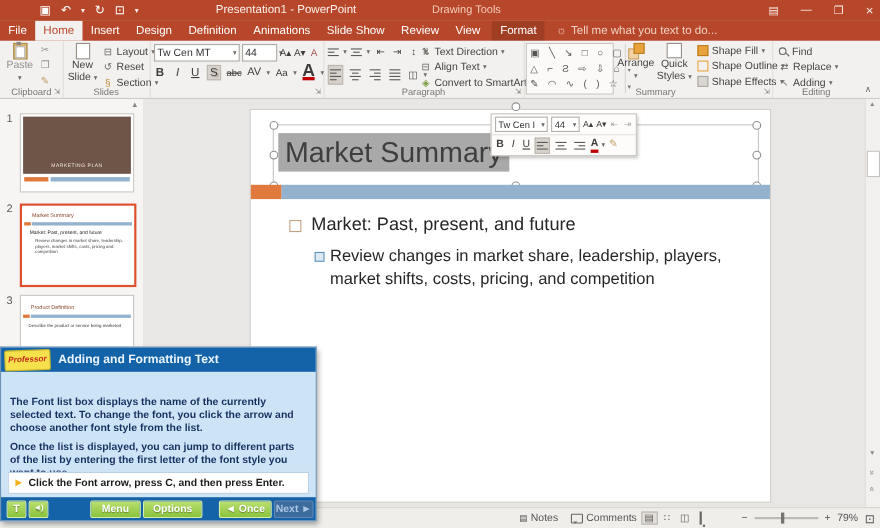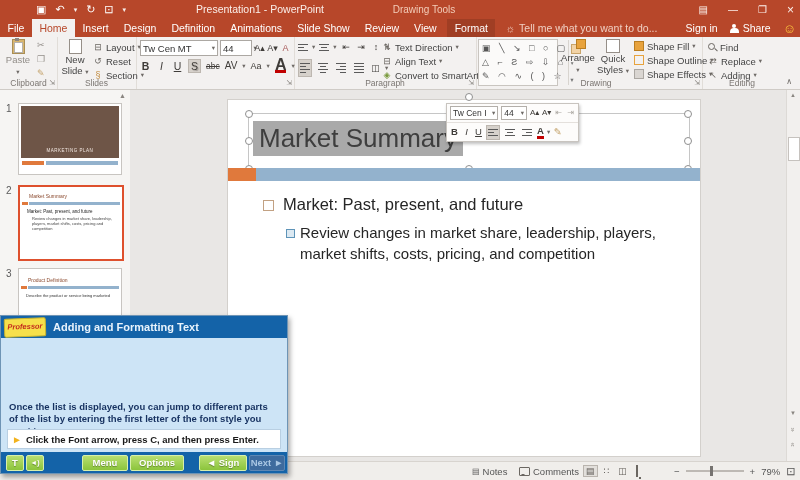--- a/index.html
+++ b/index.html
@@ -144,29 +144,21 @@
   <div class="tab">Insert</div>
   <div class="tab">Design</div>
   <div class="tab">Definition</div>
   <div class="tab">Animations</div>
   <div class="tab">Slide Show</div>
   <div class="tab">Review</div>
   <div class="tab">View</div>
   <div class="tab context">Format</div>
   <div class="tellme">
     <span>☼</span>
-    <span>Tell me what you want to do...</span>
-  </div>
-  <div class="tabrow-right">
-    <span>Sign in</span>
-    <span style="display:flex;align-items:center;gap:4px">
-      <span class="person"></span>
-      <span>Share</span>
-    </span>
-    <span class="smiley">☺</span>
+    <span>Tell me what you text to do...</span>
   </div>
 </div>
 
 <div class="ribbon">
 
   <div class="grp" style="left:0;width:57px">
     <div class="bigbtn" style="left:5px;width:26px">
       <div class="clipicon"></div>
       <div class="dim"><span>Paste</span> <span class="caret">▾</span></div>
     </div>
@@ -312,21 +304,21 @@
           <span class="sqicon" style="border:1.5px solid #E8A33D"></span>
           <span>Shape Outline</span>
           <span class="caret">▾</span>
         </div>
       <div class="rowbtn">
           <span class="sqicon" style="background:#DAD6D2;border:1px solid #ABA7A2"></span>
           <span>Shape Effects</span>
           <span class="caret">▾</span>
         </div>
     </div>
-    <div class="grp-label" style="left:60px;width:120px;right:auto">Drawing</div>
+    <div class="grp-label" style="left:60px;width:120px;right:auto">Summary</div>
     <span class="launcher">⇲</span>
   </div>
 
   <div class="grp" style="left:702px;width:80px;border-right:none">
     <div style="position:absolute;left:6px;top:3px">
       <div class="rowbtn">
           <span class="mag"></span>
           <span>Find</span>
         </div>
       <div class="rowbtn">
@@ -466,26 +458,27 @@
     <span>79%</span>
     <span style="font-size:11px">⊡</span>
   </div>
 </div>
 
 <div class="tutor">
   <div class="tutor-head">
     <div class="tutor-logo">Professor</div>
     <div class="tutor-title">Adding and Formatting Text</div>
   </div>
+  <div class="tutor-para" style="top:44px">The Font list box displays the name of the currently selected text. To change the font, you click the arrow and choose another font style from the list.</div>
   <div class="tutor-para" style="top:85px">Once the list is displayed, you can jump to different parts of the list by entering the first letter of the font style you want to use.</div>
   <div class="tutor-instr">
     <span class="play">►</span>
     <span>Click the Font arrow, press C, and then press Enter.</span>
   </div>
   <div class="tutor-foot">
     <span class="gbtn" style="left:5px;width:16px">T</span>
     <span class="gbtn" style="left:25px;width:16px;font-size:7px">◄)</span>
     <span class="gbtn" style="left:81px;width:44px">Menu</span>
     <span class="gbtn" style="left:129px;width:52px">Options</span>
-    <span class="gbtn" style="left:198px;width:46px">◄ Sign</span>
+    <span class="gbtn" style="left:198px;width:46px">◄ Once</span>
     <span class="gbtn dis" style="left:248px;width:34px">Next ►</span>
   </div>
 </div>
 
 </body></html>

